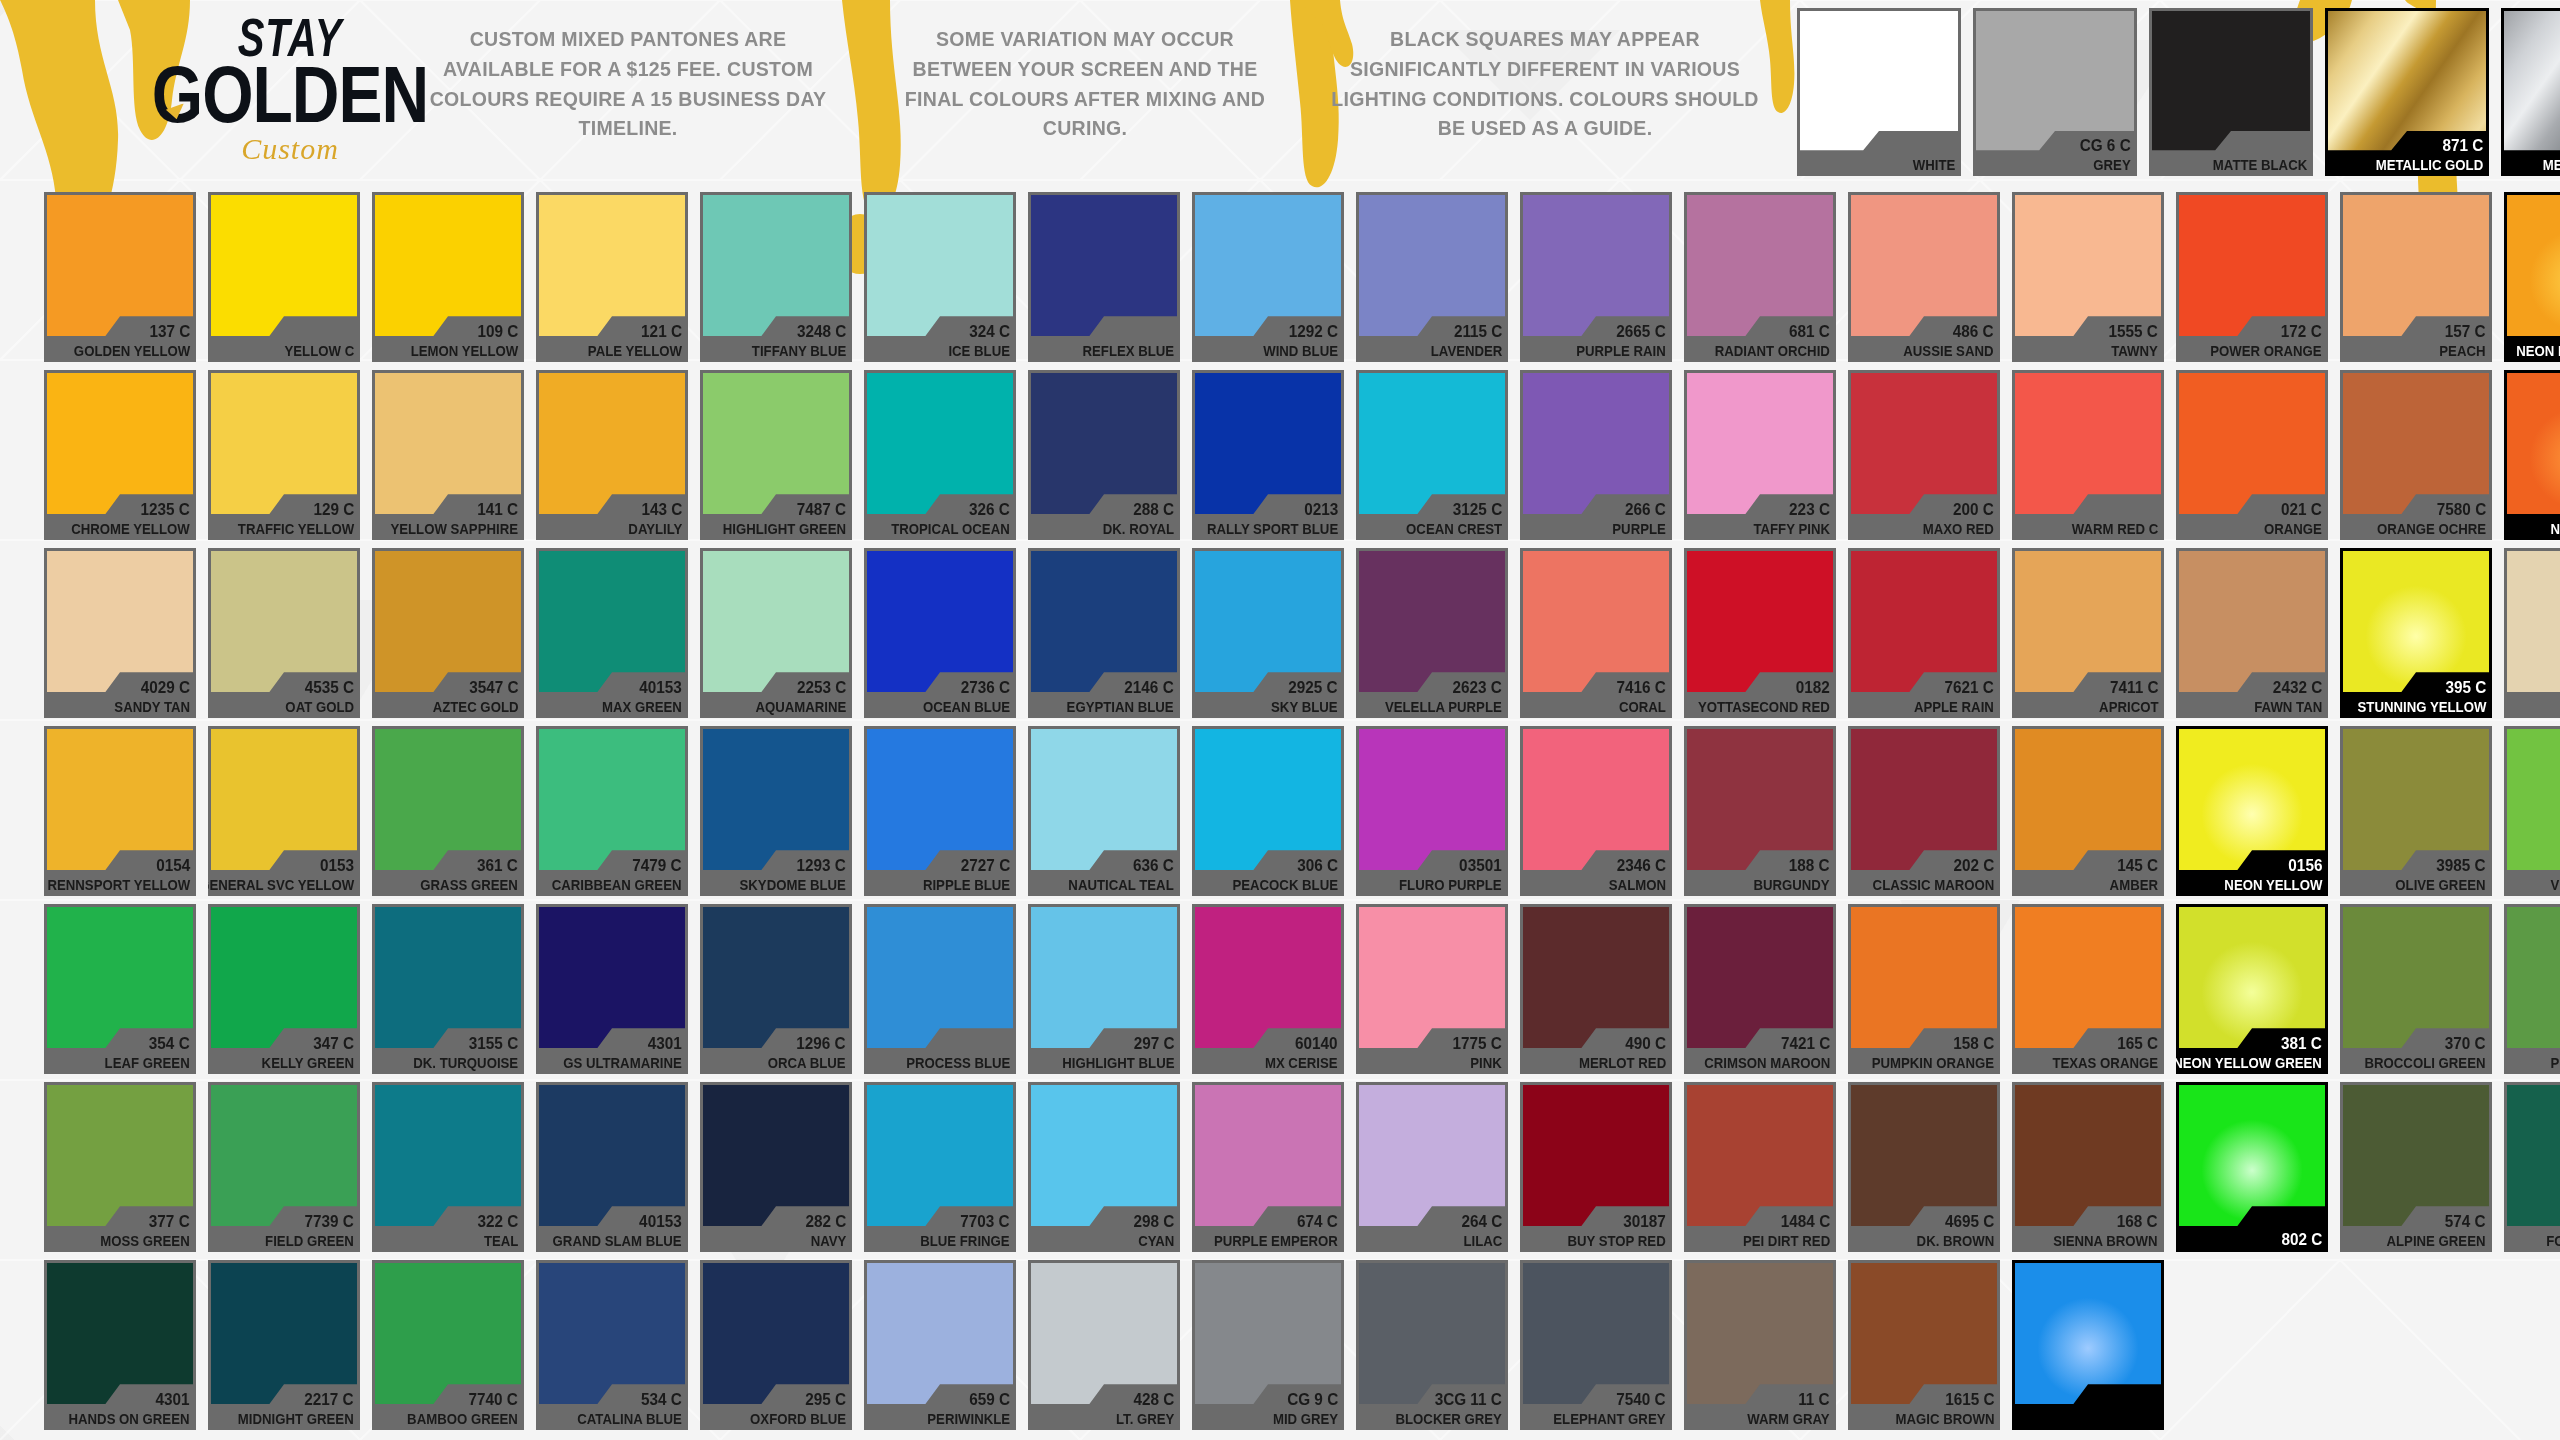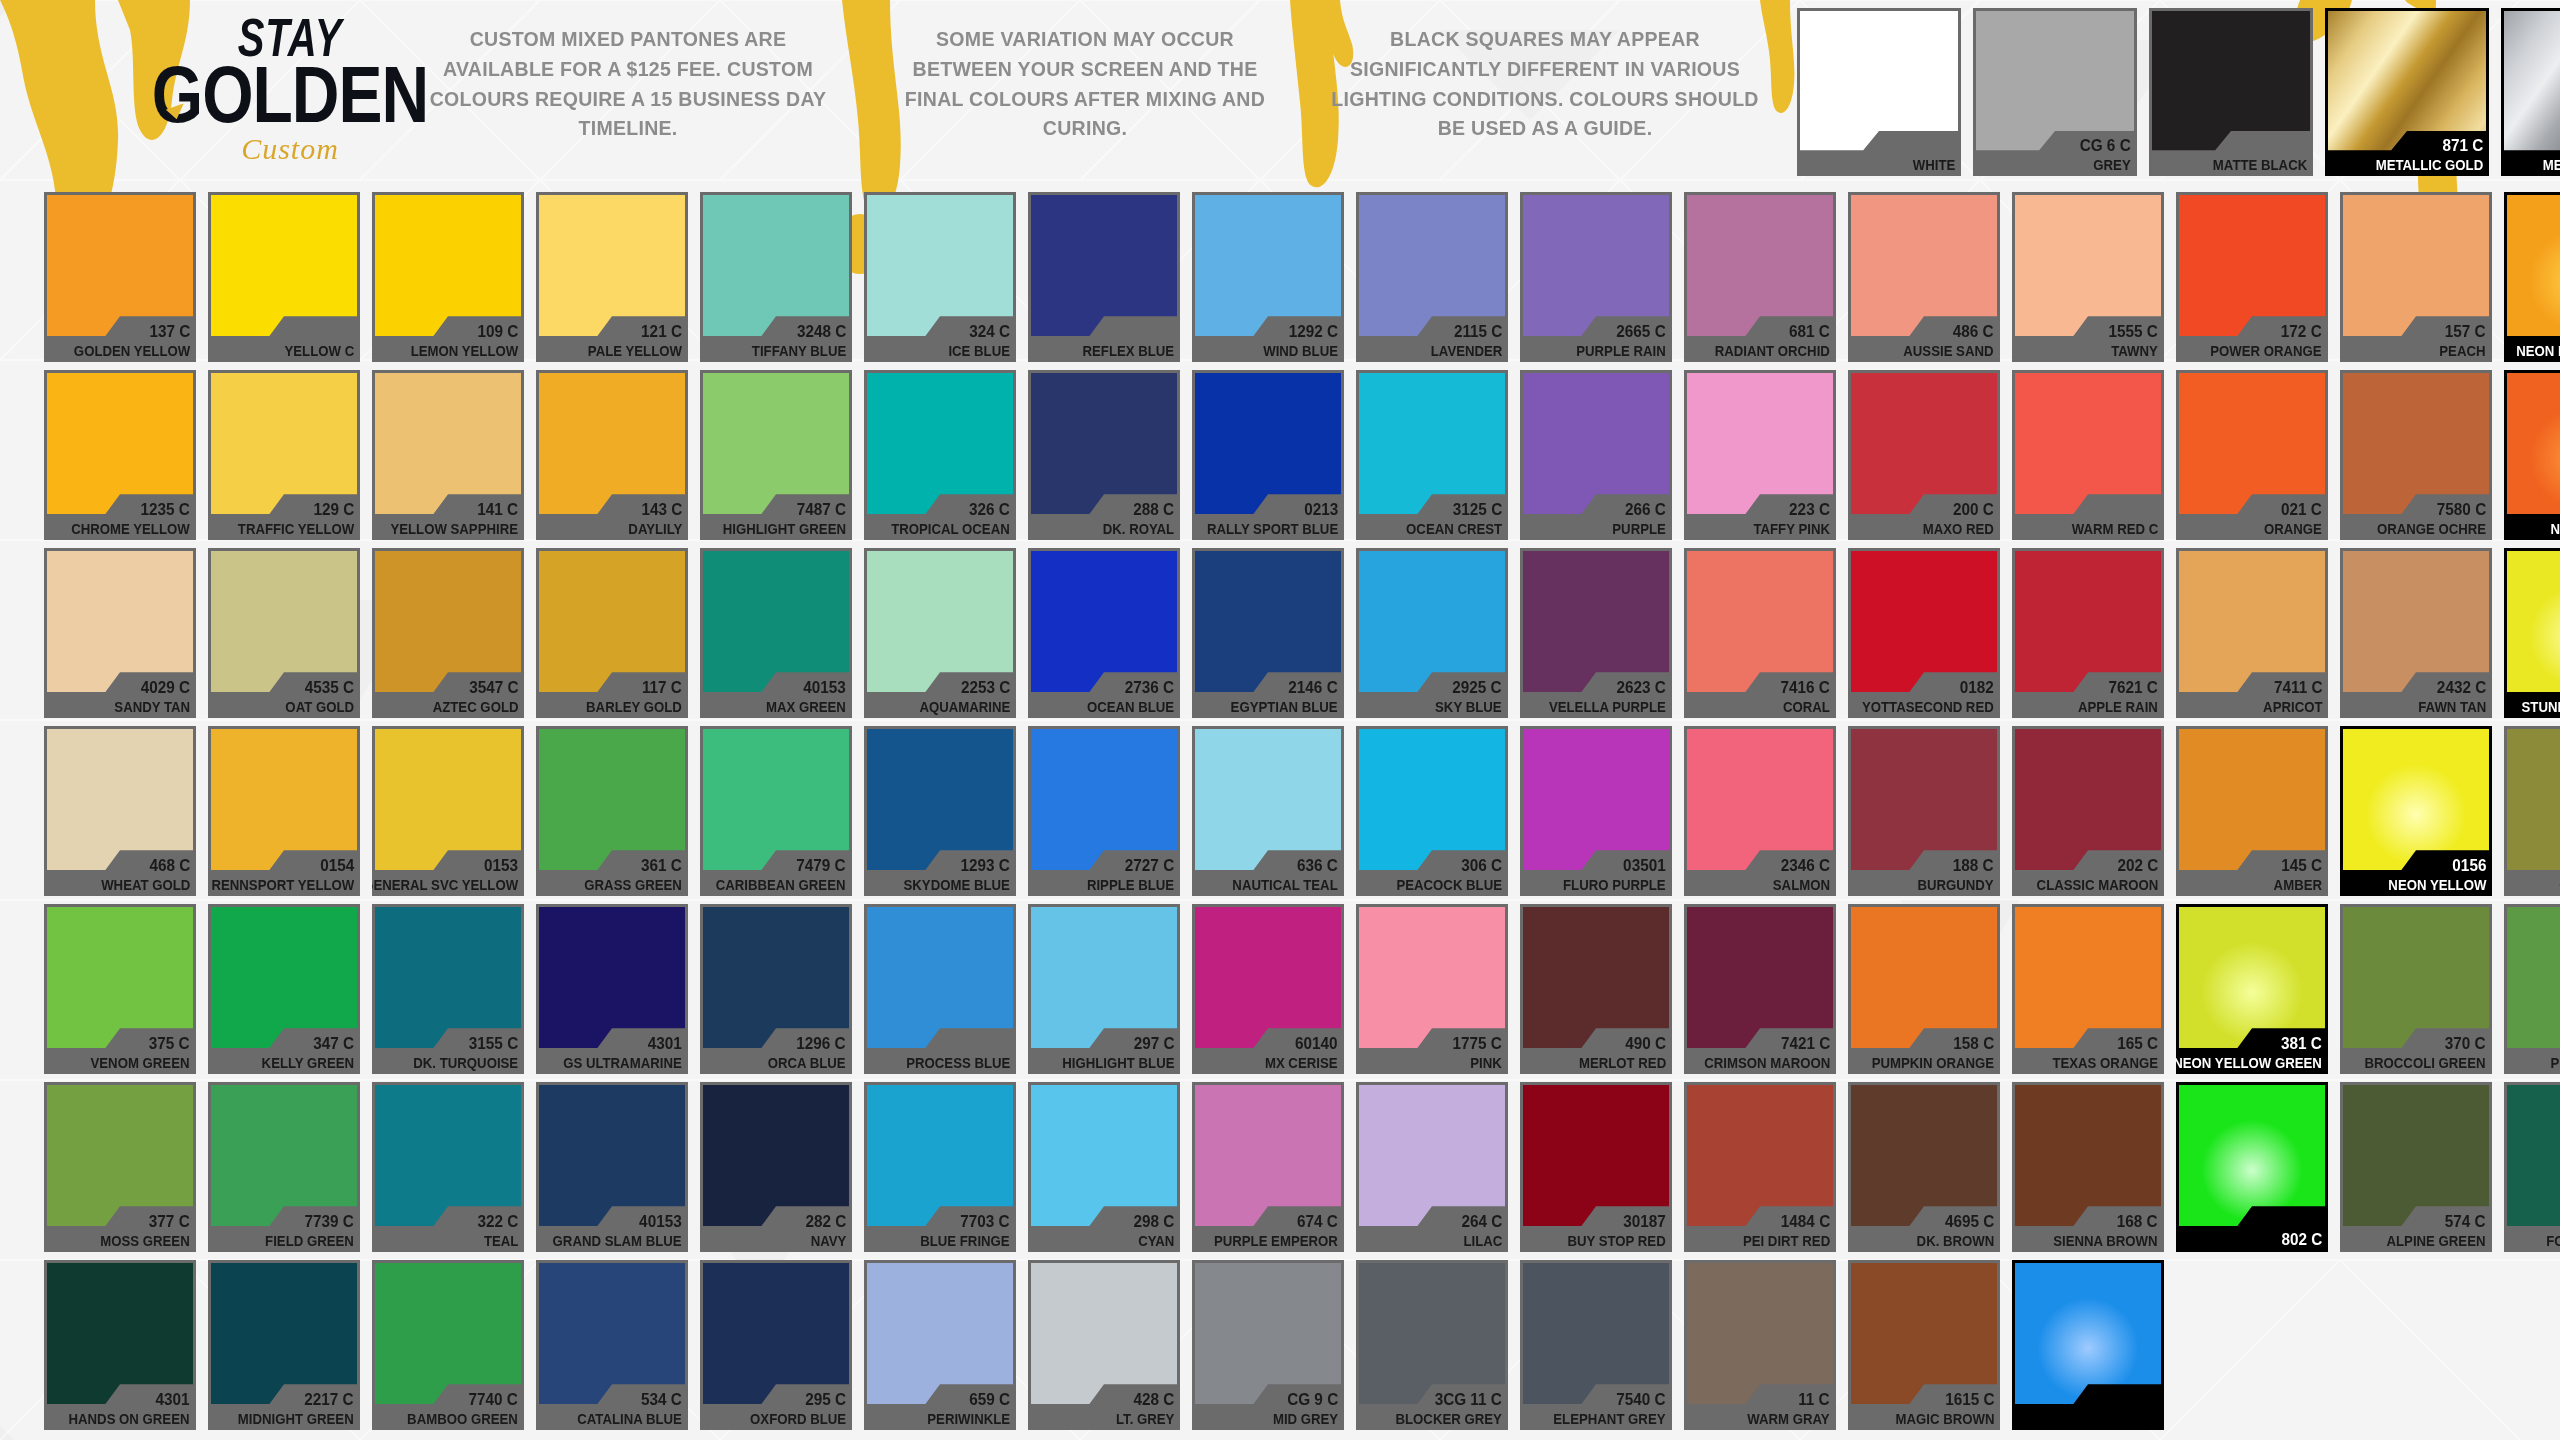--- a/index.html
+++ b/index.html
@@ -457,27 +457,20 @@
         </div>
       </div>
       <div class="sw plain">
         <div class="chip" style="background: rgb(207, 148, 40);"></div>
         <div class="meta">
           <span class="code">3547 C</span>
           <span class="nm">AZTEC GOLD</span>
         </div>
       </div>
       <div class="sw plain">
-        <div class="chip" style="background: rgb(213, 163, 38);"></div>
-        <div class="meta">
-          <span class="code">117 C</span>
-          <span class="nm">BARLEY GOLD</span>
-        </div>
-      </div>
-      <div class="sw plain">
         <div class="chip" style="background: rgb(15, 141, 118);"></div>
         <div class="meta">
           <span class="code">40153</span>
           <span class="nm">MAX GREEN</span>
         </div>
       </div>
       <div class="sw plain">
         <div class="chip" style="background: rgb(168, 221, 189);"></div>
         <div class="meta">
           <span class="code">2253 C</span>
@@ -667,20 +660,27 @@
         </div>
       </div>
       <div class="sw plain">
         <div class="chip" style="background: rgb(114, 195, 65);"></div>
         <div class="meta">
           <span class="code">375 C</span>
           <span class="nm">VENOM GREEN</span>
         </div>
       </div>
       <div class="sw plain">
+        <div class="chip" style="background: rgb(33, 178, 75);"></div>
+        <div class="meta">
+          <span class="code">354 C</span>
+          <span class="nm">LEAF GREEN</span>
+        </div>
+      </div>
+      <div class="sw plain">
         <div class="chip" style="background: rgb(17, 167, 75);"></div>
         <div class="meta">
           <span class="code">347 C</span>
           <span class="nm">KELLY GREEN</span>
         </div>
       </div>
       <div class="sw plain">
         <div class="chip" style="background: rgb(13, 109, 126);"></div>
         <div class="meta">
           <span class="code">3155 C</span>

